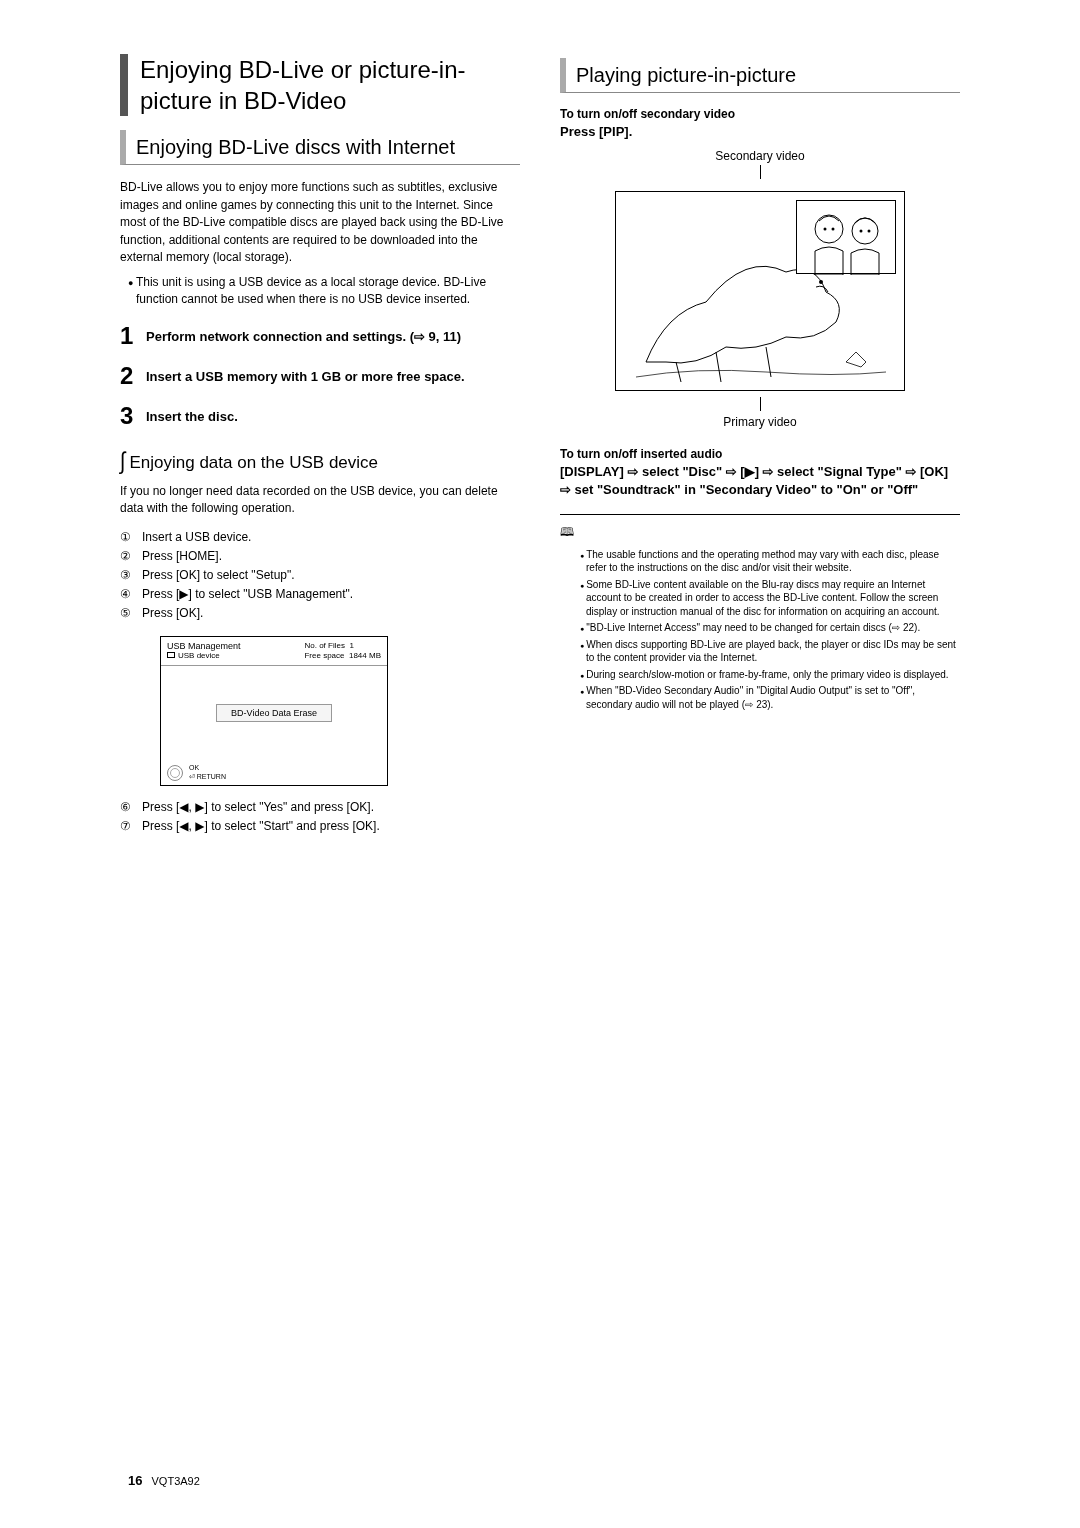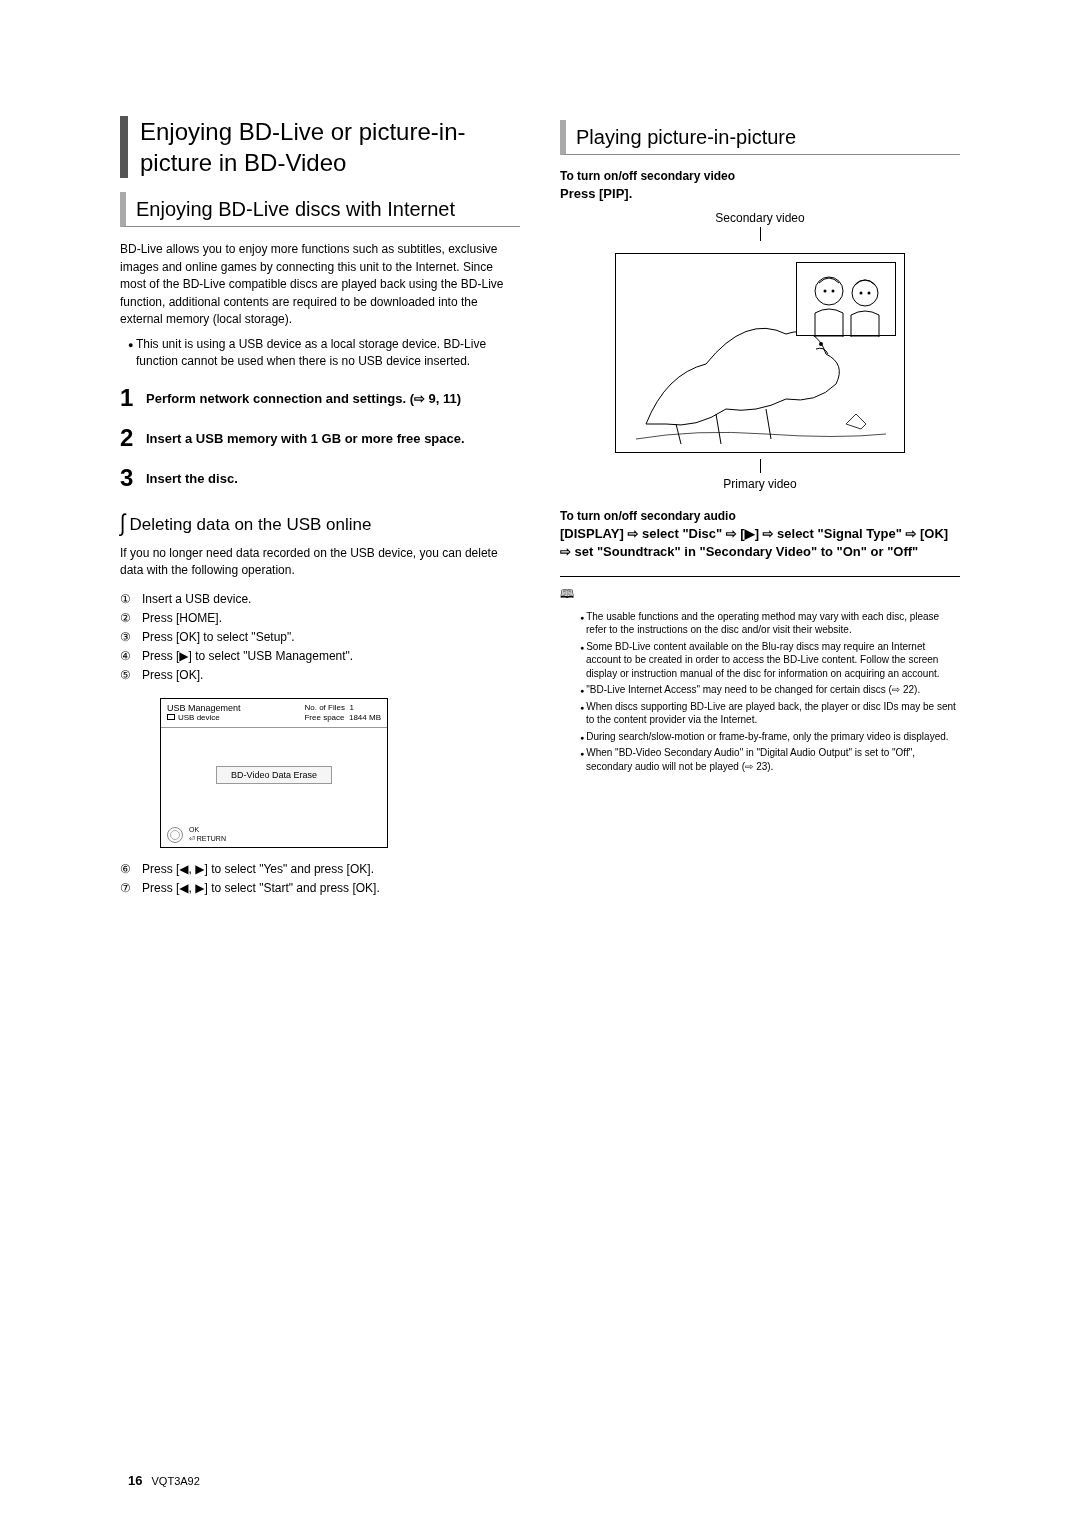--- a/index.html
+++ b/index.html
@@ -5,21 +5,21 @@
   * { margin: 0; padding: 0; box-sizing: border-box; }
   body {
     font-family: Arial, Helvetica, sans-serif;
     background: #fff;
     width: 1080px;
     height: 1528px;
     position: relative;
     color: #000;
   }
   .page {
-    padding: 116px 120px 40px 120px;
+    padding: 54px 120px 40px 120px;
   }
   .columns {
     display: flex;
     gap: 40px;
   }
   .col {
     flex: 1;
     width: 50%;
   }
   .main-title {
@@ -188,21 +188,21 @@
         <div class="step">
           <div class="step-num">2</div>
           <div class="step-text">Insert a USB memory with 1 GB or more free space.</div>
         </div>
         <div class="step">
           <div class="step-num">3</div>
           <div class="step-text">Insert the disc.</div>
         </div>
       </div>
 
-      <h3 class="section-h">Deleting data on the USB online</h3>
+      <h3 class="section-h">Enjoying data on the USB device</h3>
       <p class="body-text">If you no longer need data recorded on the USB device, you can delete data with the following operation.</p>
 
       <div class="circled-list">
         <div class="row">
             <span class="num">①</span>
             <span>Insert a USB device.</span>
           </div>
         <div class="row">
             <span class="num">②</span>
             <span>Press [HOME].</span>
@@ -289,21 +289,21 @@
               <circle cx="64" cy="30" r="1.5" fill="#000"></circle>
                 <circle cx="72" cy="30" r="1.5" fill="#000"></circle>
               <path d="M 54 52 Q 68 44 82 52 L 82 74 L 54 74 Z" fill="none" stroke="#000"></path>
             </svg>
           </div>
         </div>
         <div class="pip-line-bot"></div>
         <div class="pip-label-bot">Primary video</div>
       </div>
 
-      <p class="bold-small" style="margin-top:18px;">To turn on/off secondary audio</p>
+      <p class="bold-small" style="margin-top:18px;">To turn on/off inserted audio</p>
       <p class="step-text" style="padding-top:0;">[DISPLAY] ⇨ select "Disc" ⇨ [▶] ⇨ select "Signal Type" ⇨ [OK] ⇨ set "Soundtrack" in "Secondary Video" to "On" or "Off"</p>
 
       <hr class="sep">
       <div class="note-icon">🕮</div>
       <p class="small-bullet">The usable functions and the operating method may vary with each disc, please refer to the instructions on the disc and/or visit their website.</p>
       <p class="small-bullet">Some BD-Live content available on the Blu-ray discs may require an Internet account to be created in order to access the BD-Live content. Follow the screen display or instruction manual of the disc for information on acquiring an account.</p>
       <p class="small-bullet">"BD-Live Internet Access" may need to be changed for certain discs (⇨ 22).</p>
       <p class="small-bullet">When discs supporting BD-Live are played back, the player or disc IDs may be sent to the content provider via the Internet.</p>
       <p class="small-bullet">During search/slow-motion or frame-by-frame, only the primary video is displayed.</p>
       <p class="small-bullet">When "BD-Video Secondary Audio" in "Digital Audio Output" is set to "Off", secondary audio will not be played (⇨ 23).</p>

